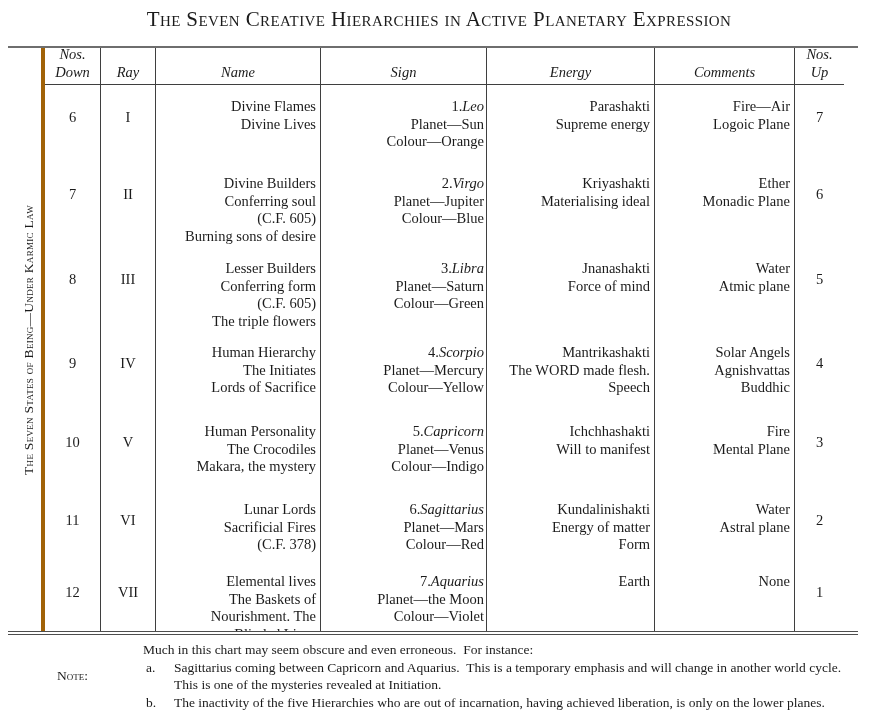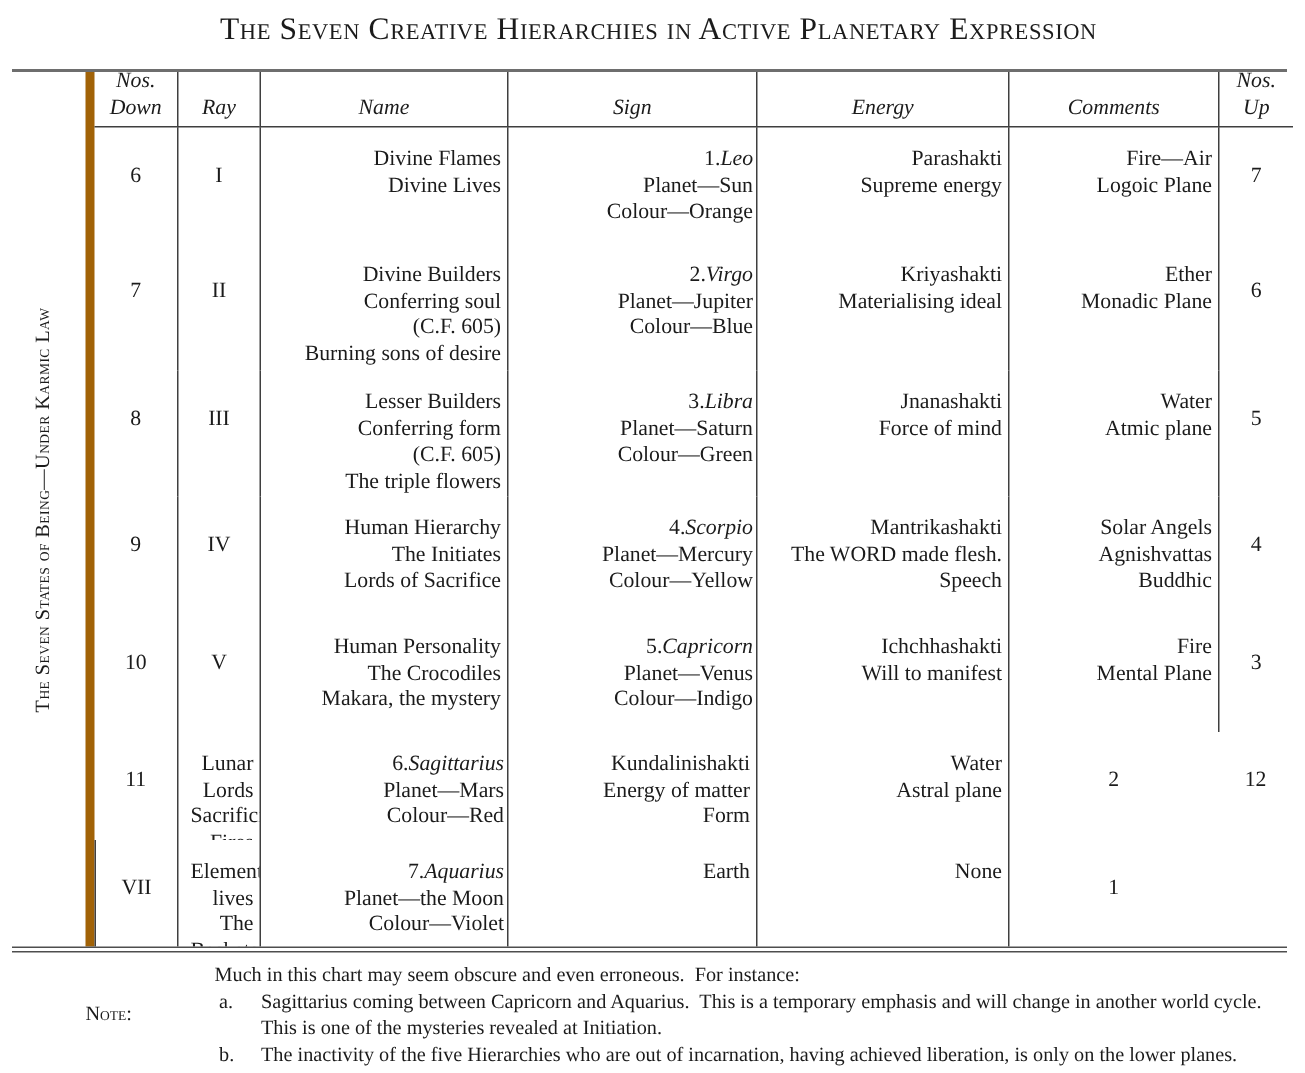--- a/index.html
+++ b/index.html
@@ -23,22 +23,22 @@
   }
   .side-col{
     position:absolute;left:8px;top:48px;width:42px;height:583px;
     display:flex;align-items:center;justify-content:center;
   }
   .side-col span{
     transform:rotate(-90deg);white-space:nowrap;
     font-variant:small-caps;font-size:13.5px;letter-spacing:0.3px;
   }
   .grid{
-    position:absolute;left:57px;top:48px;width:799px;
-    border-left:6px solid #a16207;
+    position:absolute;left:41px;top:48px;width:799px;
+    border-left:4px solid #a16207;
     display:grid;
     grid-template-columns:55px 55px 165px 166px 168px 140px 50px;
     grid-template-rows:37px 77px 85px 84px 79px 78px 72px 71px;
     font-size:14.5px;line-height:17.5px;
   }
   .cell{box-sizing:border-box;overflow:hidden;}
   .bl{border-left:1px solid #3f3f3f;text-align:right;}
   .hd{
     border-bottom:1px solid #3f3f3f;font-style:italic;
     display:flex;align-items:flex-end;justify-content:center;
@@ -161,20 +161,21 @@
     <div class="sdetail">Planet—Venus
 Colour—Indigo</div>
   </div>
   <div class="cell txt bl">Ichchhashakti
 Will to manifest</div>
   <div class="cell txt bl">Fire
 Mental Plane</div>
   <div class="cell num bl">3</div>
 
   <div class="cell num">11</div>
+  <div class="cell num bl">VI</div>
   <div class="cell txt bl">Lunar Lords
 Sacrificial Fires
  (C.F. 378)</div>
   <div class="cell sign bl">
     <div><span class="sno">6.</span><span class="sname">Sagittarius</span></div>
     <div class="sdetail">Planet—Mars
 Colour—Red</div>
   </div>
   <div class="cell txt bl">Kundalinishakti
 Energy of matter

